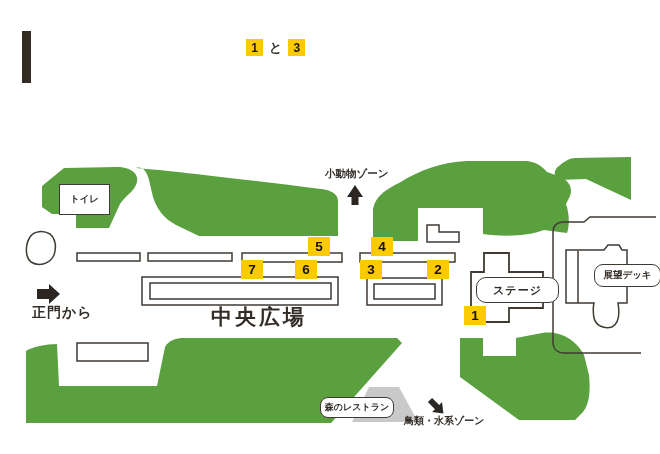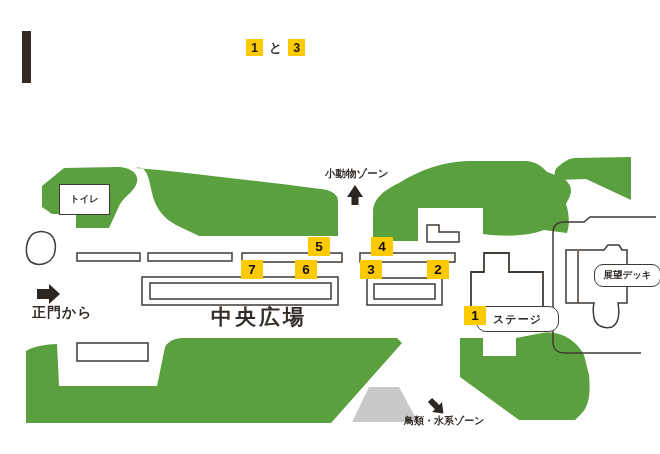--- a/index.html
+++ b/index.html
@@ -26,21 +26,21 @@
   
   .map{position:absolute;left:0;top:0;width:660px;height:454px;}
   .map svg{position:absolute;left:0;top:0;}
   .label-box{
     position:absolute;background:#ffffff;border:1.5px solid #403a33;
     display:flex;align-items:center;justify-content:center;
     font-weight:bold;white-space:nowrap;box-sizing:border-box;
   }
   .toilet-box{left:59px;top:184px;width:51px;height:31px;font-size:9.5px;}
   .fountain-circle{left:92px;top:271px;width:38px;height:38px;border-radius:50%;font-size:8.5px;}
-  .stage-label{left:476px;top:277px;width:83px;height:26px;border-radius:10px;font-size:11px;letter-spacing:1px;margin-top:29px;}
+  .stage-label{left:476px;top:277px;width:83px;height:26px;border-radius:10px;font-size:11px;letter-spacing:1px;}
   .deck-label{left:570px;top:264px;width:67px;height:23px;border-radius:9px;font-size:9.5px;margin-left:24px;}
   .restaurant-label{left:320px;top:397px;width:74px;height:21px;border-radius:8px;font-size:9px;}
   .zone-text{position:absolute;font-weight:bold;white-space:nowrap;}
   .small-animal-zone{left:325px;top:167px;font-size:10.5px;}
   .bird-water-zone{left:404px;top:414px;font-size:10px;}
   .from-main-gate{left:32px;top:304px;font-size:14px;letter-spacing:1px;}
   .central-plaza{left:211px;top:303px;font-size:21px;letter-spacing:3px;}
   .badge{
     position:absolute;width:22px;height:19px;background:#fcca00;color:#15100c;
     font-size:13.5px;font-weight:bold;display:flex;align-items:center;justify-content:center;
@@ -105,20 +105,21 @@
       <line x1="578" y1="251" x2="578" y2="303" stroke="#403a33" stroke-width="1.5"></line>
 
       <path fill="#2b2622" d="M37,289 L49,289 L49,284 L60,294 L49,304 L49,299 L37,299 Z"></path>
       <path fill="#2b2622" d="M355,185 L363,197 L358.5,197 L358.5,205 L351.5,205 L351.5,197 L347,197 Z"></path>
       <path fill="#2b2622" d="M0,3 L10,3 L10,-1 L19,6 L10,13 L10,9 L0,9 Z" transform="translate(430,394) rotate(45 0 6)"></path>
     </svg>
 
     <div class="label-box toilet-box">トイレ</div>
     <div class="label-box stage-label">ステージ</div>
     <div class="label-box deck-label">展望デッキ</div>
+    <div class="label-box restaurant-label">森のレストラン</div>
 
     <div class="zone-text small-animal-zone">小動物ゾーン</div>
     <div class="zone-text bird-water-zone">鳥類・水系ゾーン</div>
     <div class="zone-text from-main-gate">正門から</div>
     <div class="zone-text central-plaza">中央広場</div>
 
     <div class="badge b1">1</div>
     <div class="badge b2">2</div>
     <div class="badge b3">3</div>
     <div class="badge b4">4</div>

